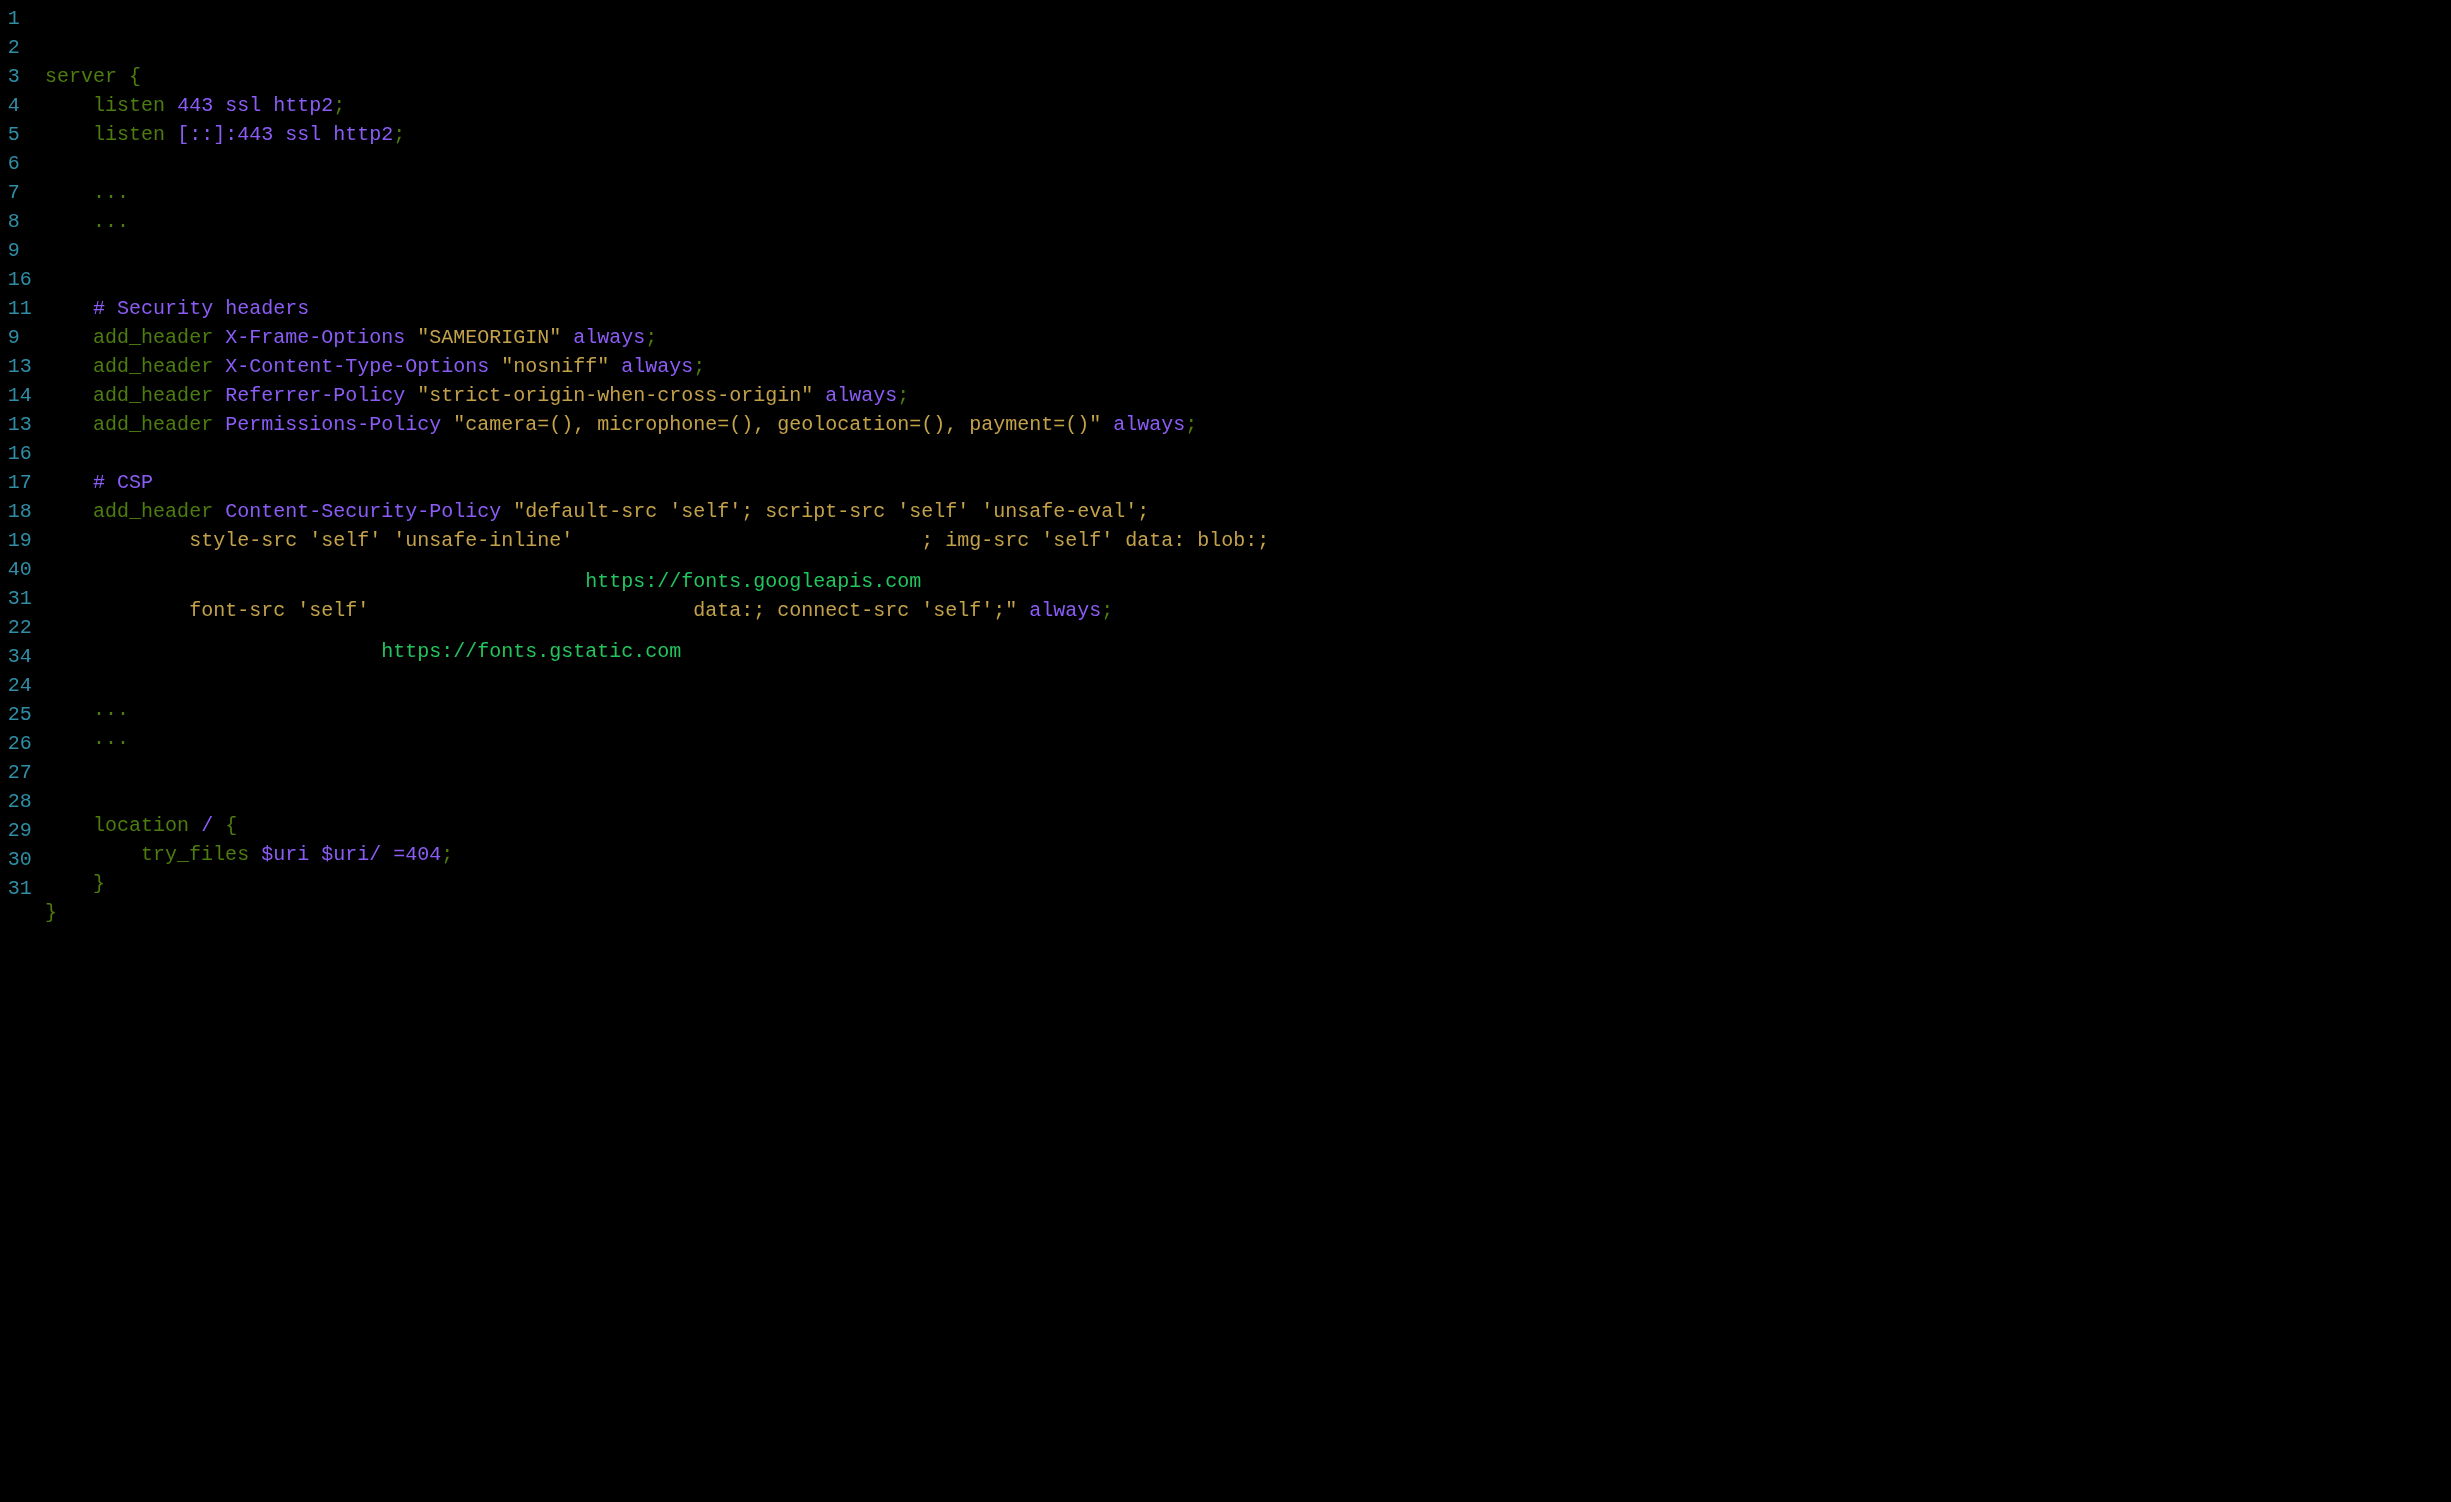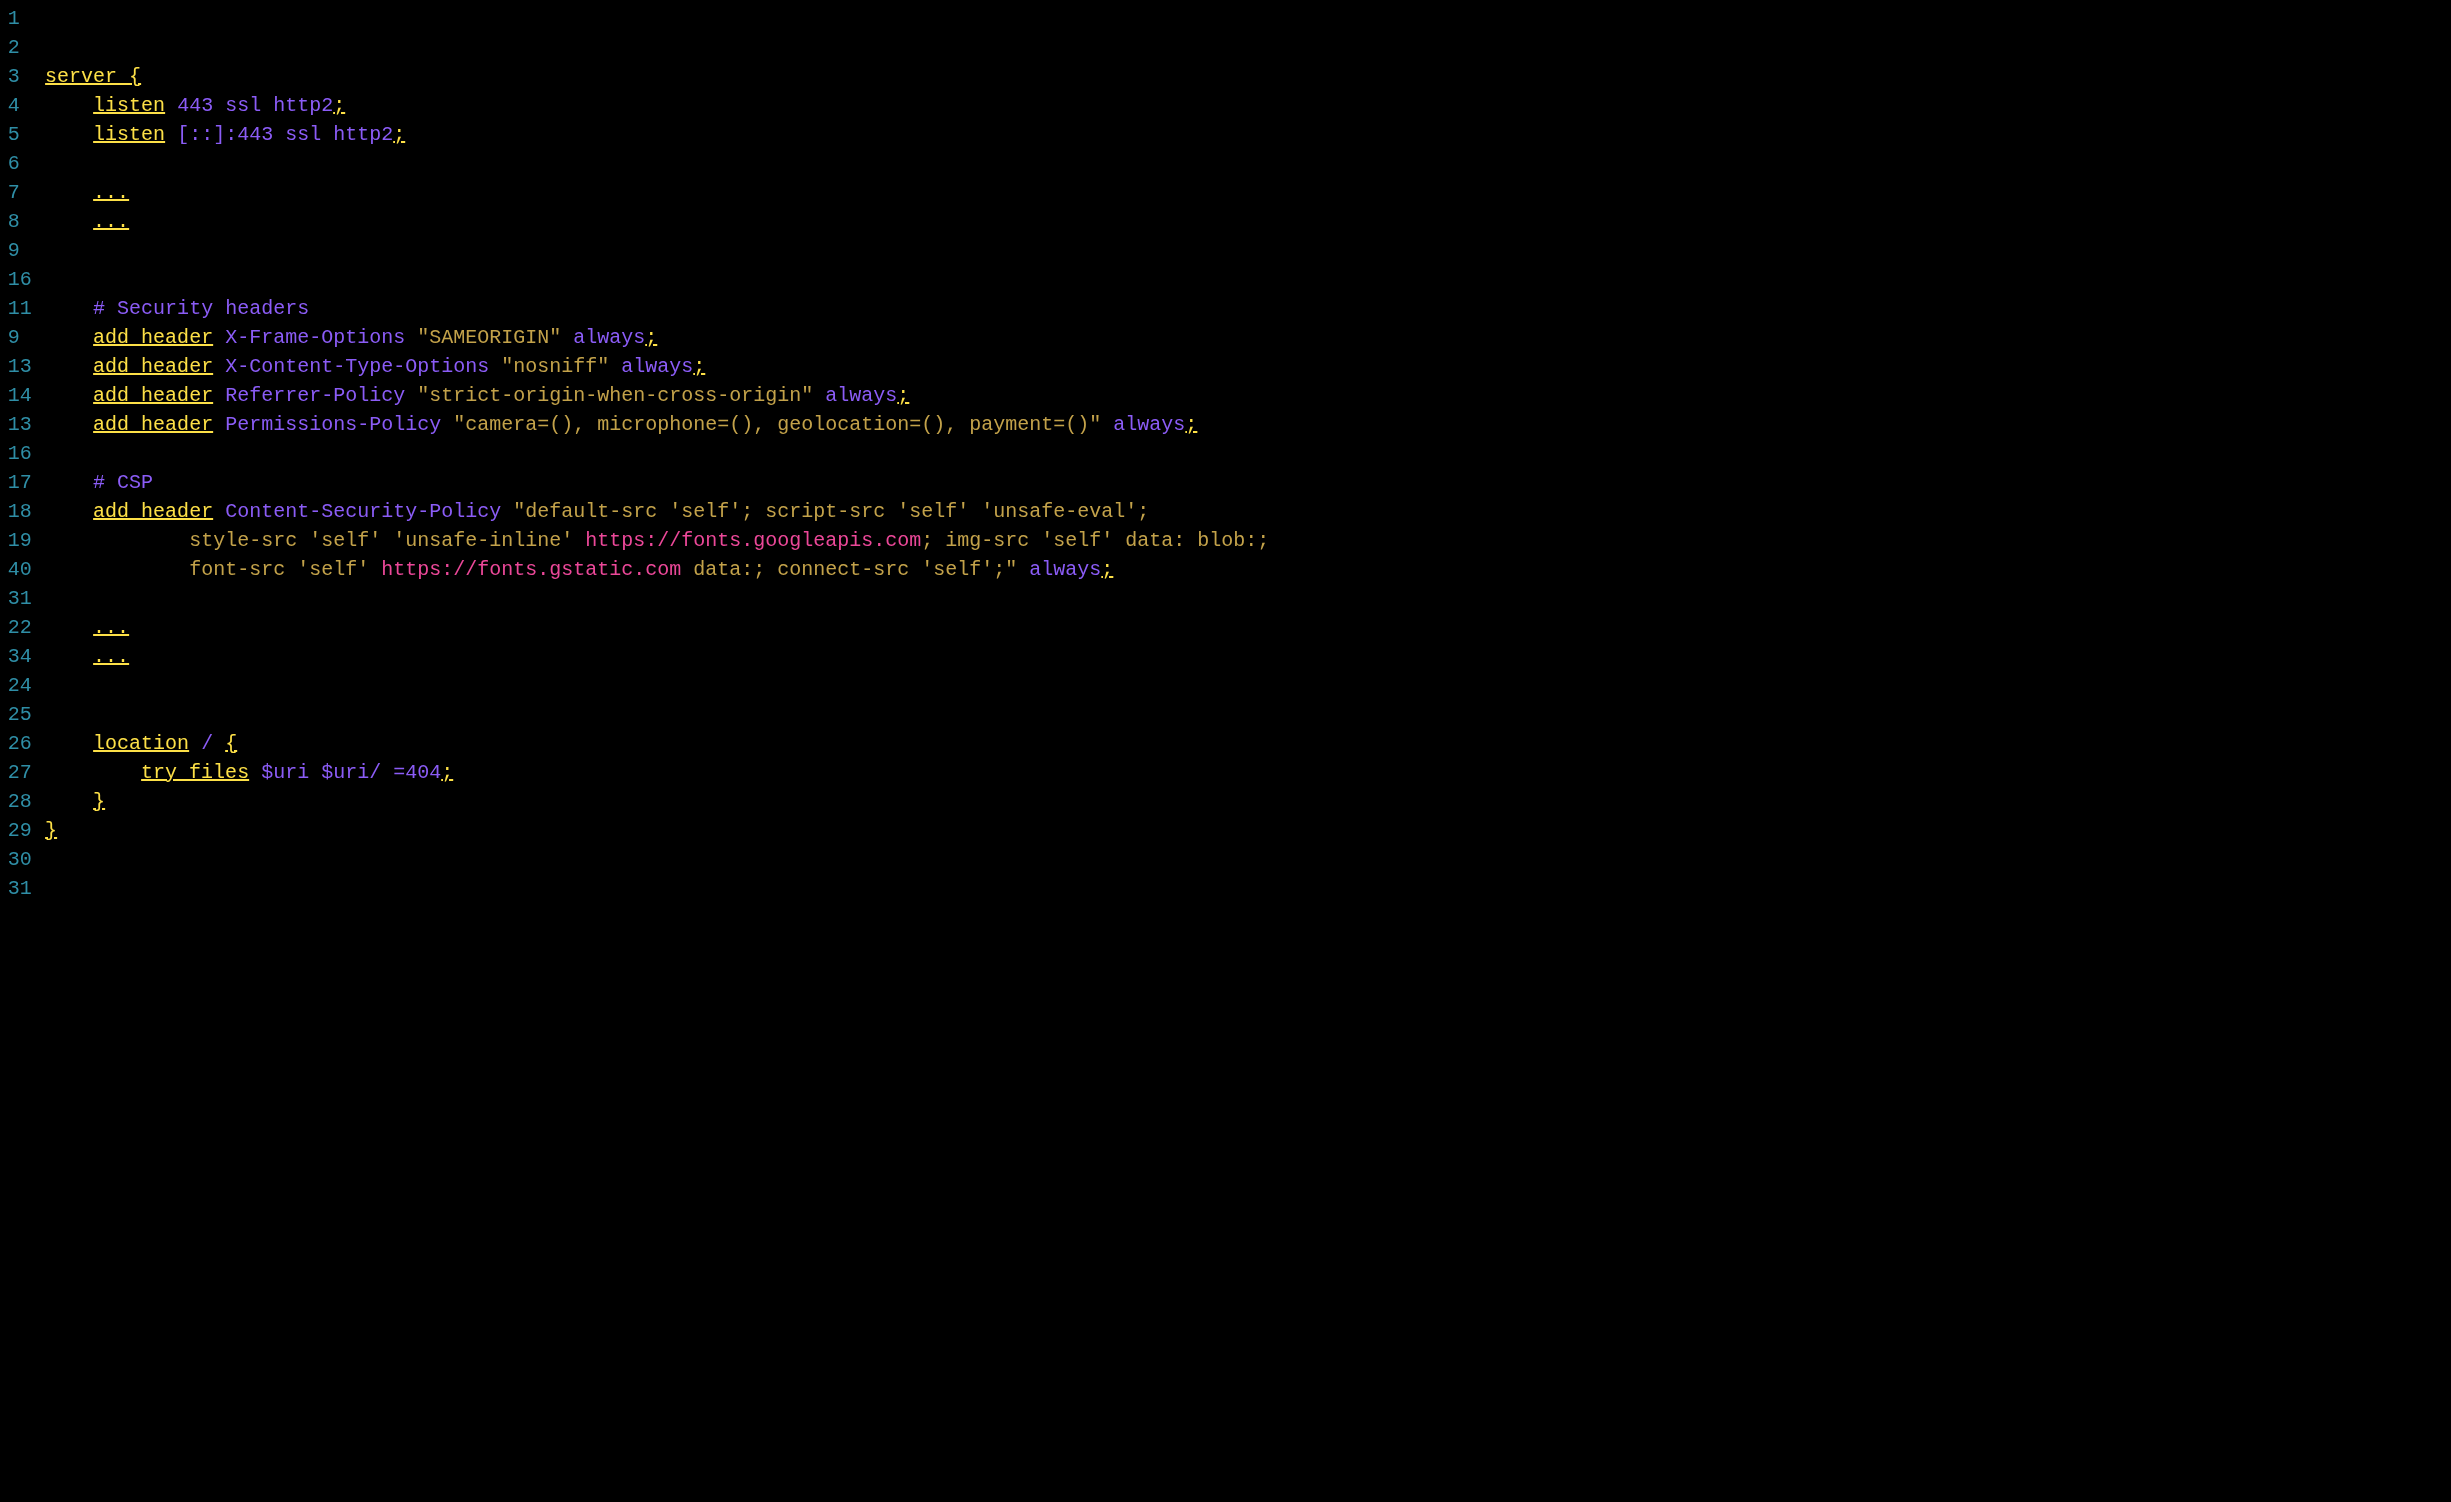--- a/index.html
+++ b/index.html
@@ -27,24 +27,24 @@
   }
   .code {
     white-space: pre;
     flex: 1 1 auto;
   }
   .line {
     min-height: 1.45em;
     display: flex;
   }
   .g  { color: #2f8ea6; } 
-  .tg { color: #fde047; text-decoration: underline; } 
+  .tg { color: #4d7c0f; } 
   .tc { color: #8b5cf6; } 
   .ts { color: #c3a24a; } 
-  .tl { color: #ec4899; } 
+  .tl { color: #22c55e; margin-top: 41px; } 
   .td { color: #d0d0d0; } 
 </style>
 </head>
 <body>
 
 <div class="editor">
   <div id="gutter" class="gutter">
       <div class="line">
         <span class="g">1</span>
       </div>

